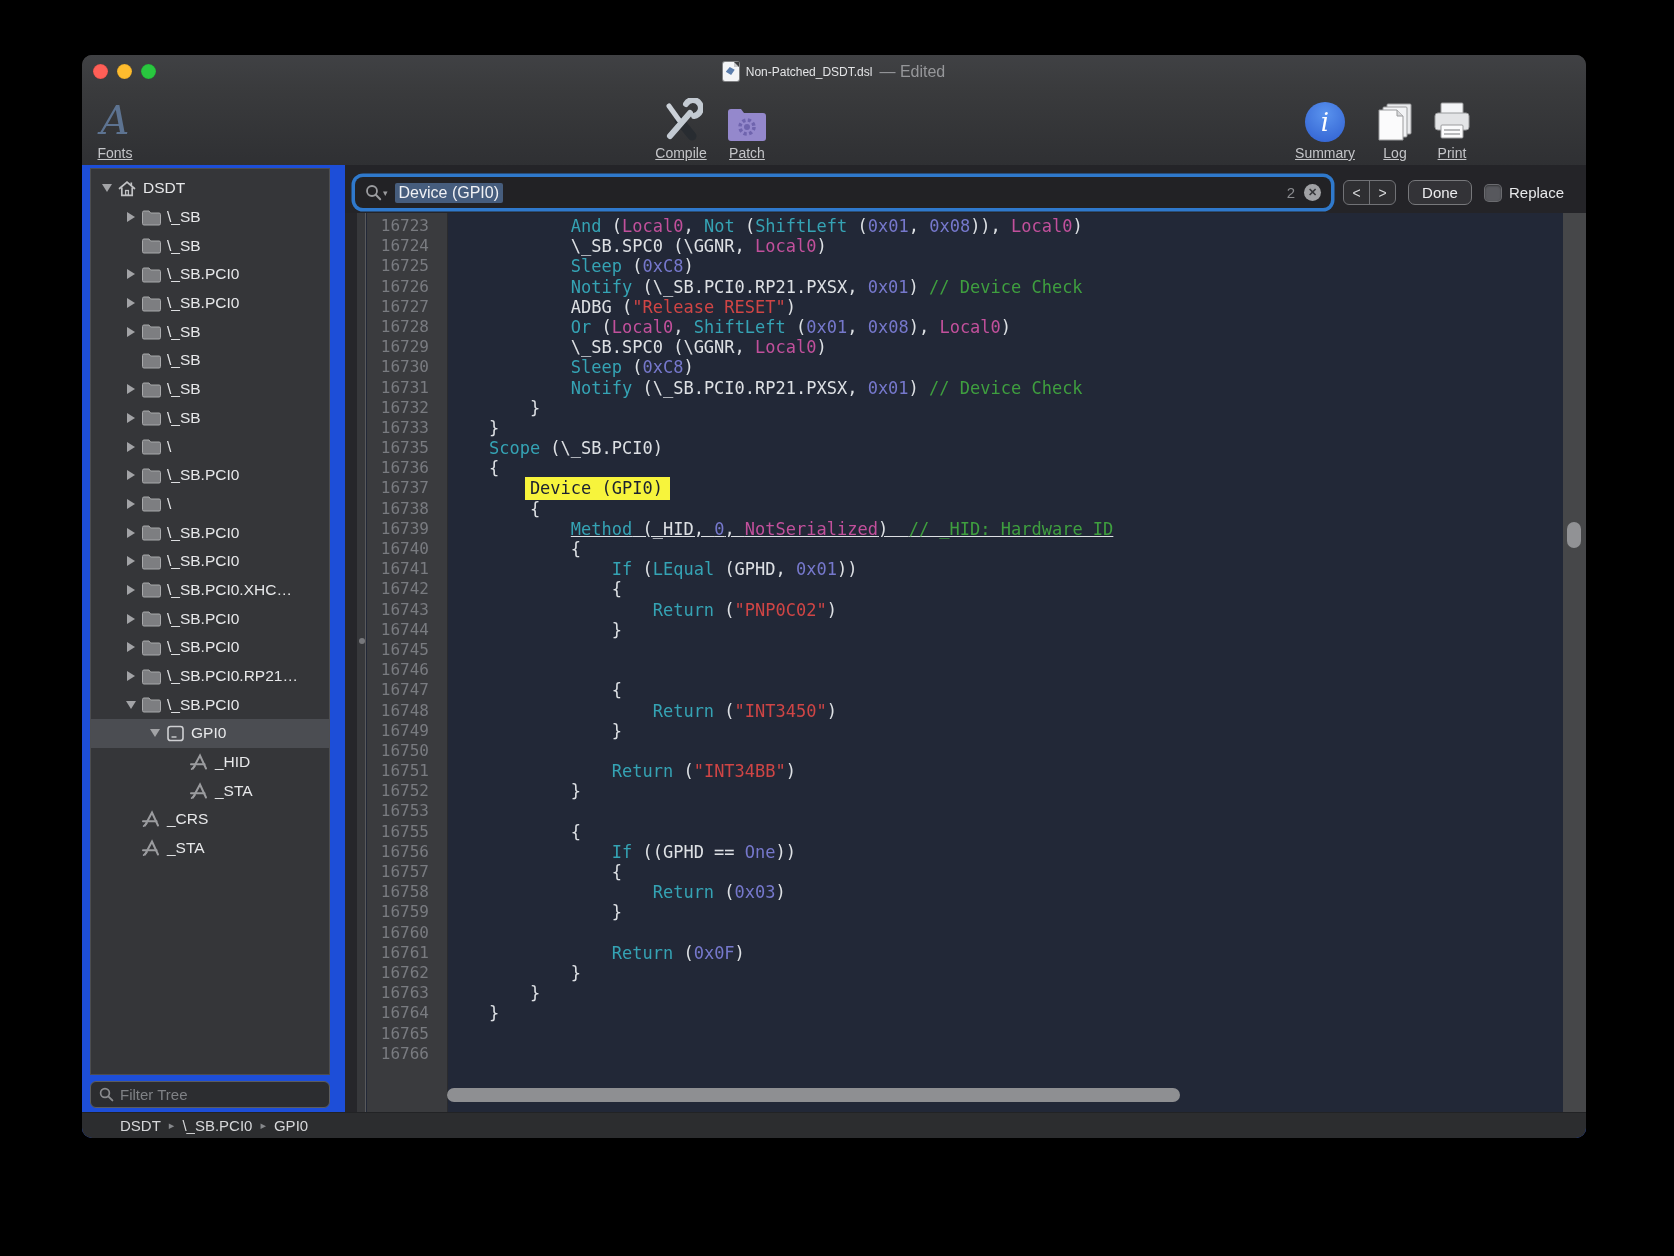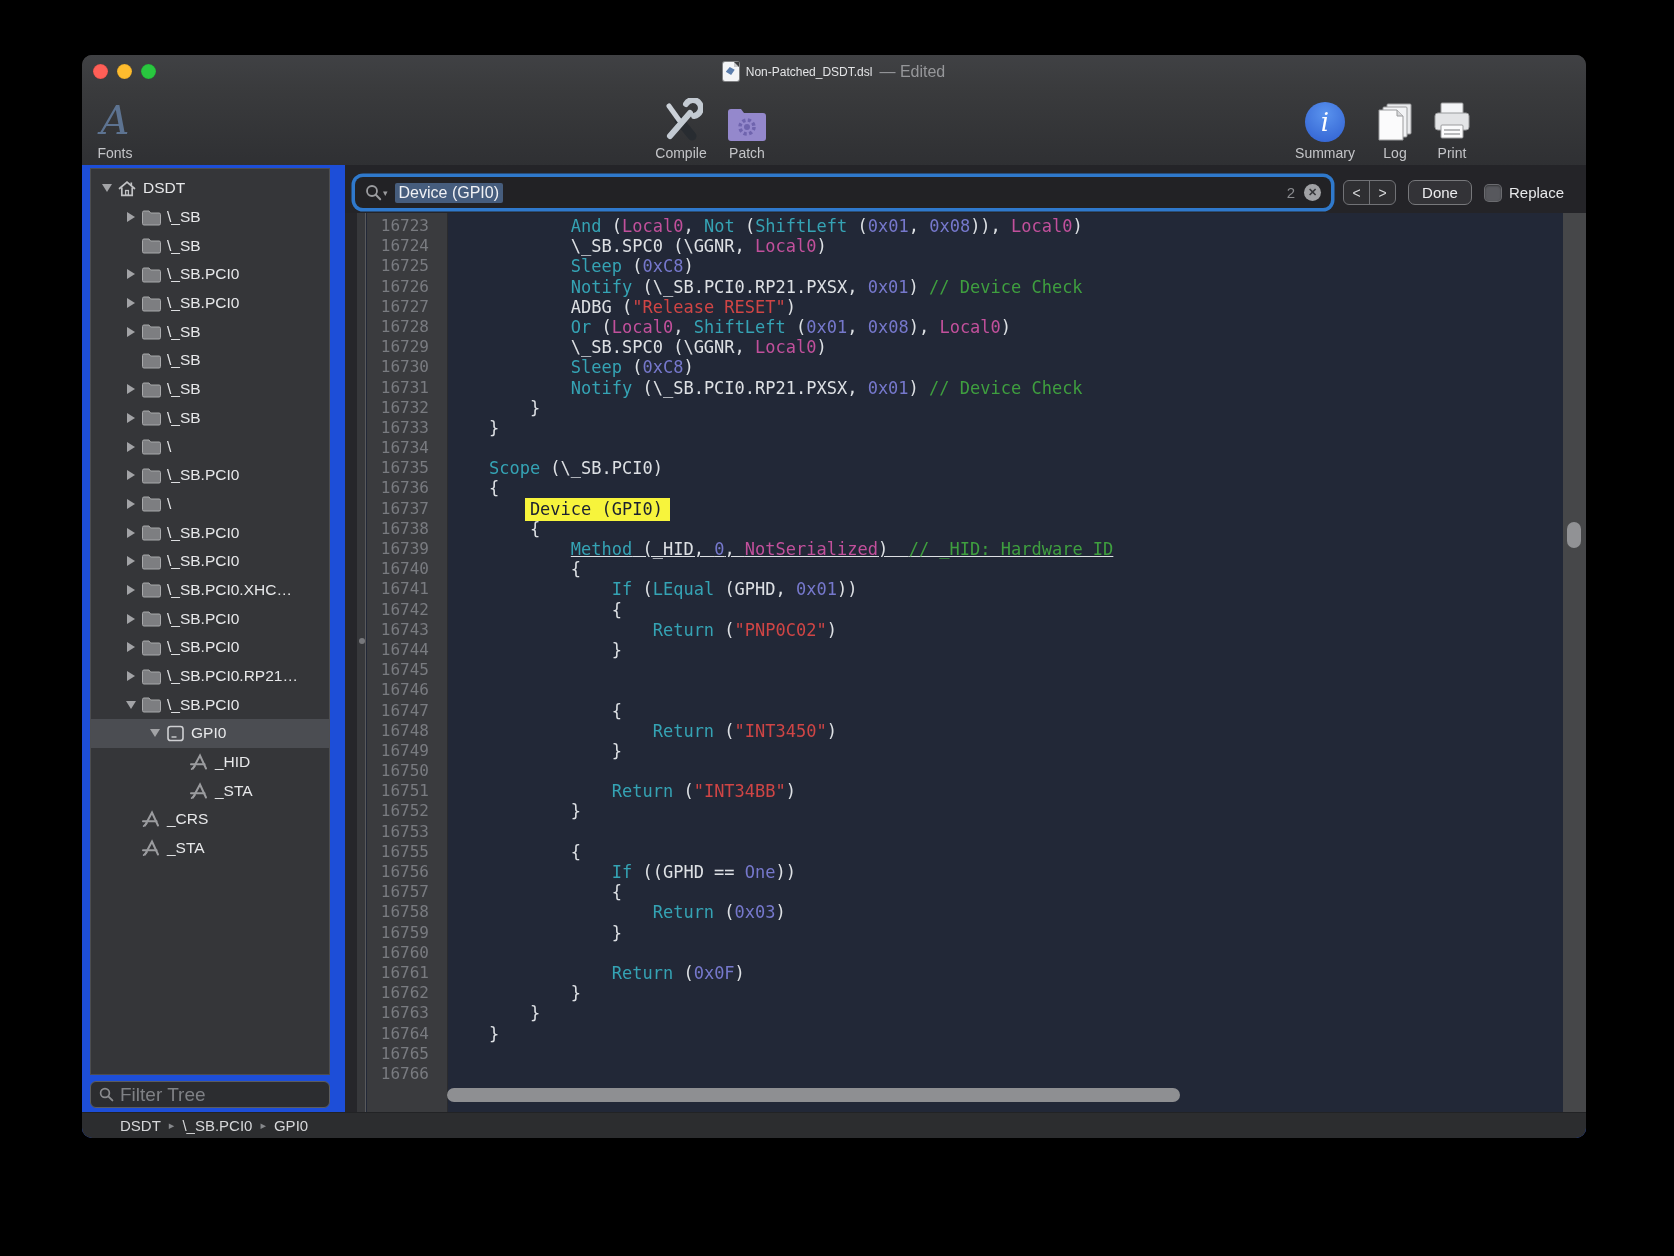--- a/index.html
+++ b/index.html
@@ -19,21 +19,21 @@
   .titlewrap { display:flex; align-items:center; gap:7px; }
   .docicon { width:16px; height:19px; background:#f4f5f7; border-radius:2px; position:relative; box-shadow:0 0 0 1px #7f8082; }
   .docicon:after { content:""; position:absolute; right:0; top:0; border-style:solid; border-width:0 5px 5px 0; border-color:#3a3b3d #3a3b3d #c9cacc #c9cacc; }
   .docicon .mark { position:absolute; left:3px; top:5px; width:9px; height:8px; background:#5d7fae; clip-path:polygon(0 60%,45% 0,100% 35%,60% 100%); }
   .titletext { font-size:12px; color:#e3e4e6; }
   .titleedit { font-size:16px; color:#96979a; }
 
   .toolbar { position:absolute; left:0; top:33px; width:100%; height:77px;
              background:linear-gradient(#3a3b3d,#2f3033); }
   .tbitem { position:absolute; display:flex; flex-direction:column; align-items:center; gap:3px; }
-  .tbitem .lbl { font-size:14px; color:#c4c5c8; }
+  .tbitem .lbl { font-size:14px; color:#c4c5c8;text-decoration:underline; }
   .tbicon { height:46px; display:flex; align-items:flex-end; justify-content:center; }
   .fontsA { font-family:"DejaVu Serif", serif; font-style:italic; font-size:40px; line-height:44px; color:#5d7391; }
   .sumcircle { width:40px; height:40px; border-radius:50%; background:radial-gradient(circle at 50% 30%,#5a93ee,#2f5fd0);
                display:flex; align-items:center; justify-content:center;
                font-family:"DejaVu Serif",serif; font-style:italic; font-size:26px; color:#fff; }
 
   
   .content { position:absolute; left:0; top:110px; width:100%; height:973px; background:#1d4ed8; }
 
   
@@ -43,21 +43,21 @@
   .trow.sel { background:#4b4d52; }
   .tri { width:16px; display:inline-flex; justify-content:center; flex:0 0 16px; }
   .tri.closed:before { content:""; border-left:8px solid #a2a3a6; border-top:5px solid transparent; border-bottom:5px solid transparent; }
   .tri.open:before { content:""; border-top:8px solid #a2a3a6; border-left:5px solid transparent; border-right:5px solid transparent; }
   .ticon { width:24px; flex:0 0 24px; display:inline-flex; justify-content:center; align-items:center; }
   .tlabel { margin-left:4px; }
 
   
   .filter { position:absolute; left:8px; top:916px; width:240px; height:27px; border:1px solid #5b5c5f;
             border-radius:6px; background:#2c2d30; display:flex; align-items:center; padding:0 8px; gap:6px; }
-  .filter .ph { font-size:19px; color:#7f8185; }
+  .filter .ph { font-size:15px; color:#7f8185; }
 
   
   .statusbar { position:absolute; left:0; top:947px; width:100%; height:26px; background:#2c2d2f;
                border-top:1px solid #222325; display:flex; align-items:center; padding-left:38px; }
   .bc { font-size:15px; color:#d6d7d9; }
   .bcsep { font-size:11px; color:#87898c; margin:0 8px; }
 
   
   .editor { position:absolute; left:263px; top:0; width:1241px; height:947px; background:#26262a; }
 
@@ -474,21 +474,20 @@
             <div class="line"><span class="ln">16724</span><span class="lc" style="padding-left: calc(12ch + 10px);"><span class="tk-p">\_SB.SPC0 (\GGNR, </span><span class="tk-v">Local0</span><span class="tk-p">)</span></span></div>
             <div class="line"><span class="ln">16725</span><span class="lc" style="padding-left: calc(12ch + 10px);"><span class="tk-k">Sleep</span><span class="tk-p"> (</span><span class="tk-n">0xC8</span><span class="tk-p">)</span></span></div>
             <div class="line"><span class="ln">16726</span><span class="lc" style="padding-left: calc(12ch + 10px);"><span class="tk-k">Notify</span><span class="tk-p"> (\_SB.PCI0.RP21.PXSX, </span><span class="tk-n">0x01</span><span class="tk-p">) </span><span class="tk-c">// Device Check</span></span></div>
             <div class="line"><span class="ln">16727</span><span class="lc" style="padding-left: calc(12ch + 10px);"><span class="tk-p">ADBG (</span><span class="tk-s">"Release RESET"</span><span class="tk-p">)</span></span></div>
             <div class="line"><span class="ln">16728</span><span class="lc" style="padding-left: calc(12ch + 10px);"><span class="tk-k">Or</span><span class="tk-p"> (</span><span class="tk-v">Local0</span><span class="tk-p">, </span><span class="tk-k">ShiftLeft</span><span class="tk-p"> (</span><span class="tk-n">0x01</span><span class="tk-p">, </span><span class="tk-n">0x08</span><span class="tk-p">), </span><span class="tk-v">Local0</span><span class="tk-p">)</span></span></div>
             <div class="line"><span class="ln">16729</span><span class="lc" style="padding-left: calc(12ch + 10px);"><span class="tk-p">\_SB.SPC0 (\GGNR, </span><span class="tk-v">Local0</span><span class="tk-p">)</span></span></div>
             <div class="line"><span class="ln">16730</span><span class="lc" style="padding-left: calc(12ch + 10px);"><span class="tk-k">Sleep</span><span class="tk-p"> (</span><span class="tk-n">0xC8</span><span class="tk-p">)</span></span></div>
             <div class="line"><span class="ln">16731</span><span class="lc" style="padding-left: calc(12ch + 10px);"><span class="tk-k">Notify</span><span class="tk-p"> (\_SB.PCI0.RP21.PXSX, </span><span class="tk-n">0x01</span><span class="tk-p">) </span><span class="tk-c">// Device Check</span></span></div>
             <div class="line"><span class="ln">16732</span><span class="lc" style="padding-left: calc(8ch + 10px);"><span class="tk-p">}</span></span></div>
             <div class="line"><span class="ln">16733</span><span class="lc" style="padding-left: calc(4ch + 10px);"><span class="tk-p">}</span></span></div>
-            <div class="line"><span class="ln">16734</span><span class="lc" style="padding-left: calc(0ch + 10px);"></span></div>
             <div class="line"><span class="ln">16735</span><span class="lc" style="padding-left: calc(4ch + 10px);"><span class="tk-k">Scope</span><span class="tk-p"> (\_SB.PCI0)</span></span></div>
             <div class="line"><span class="ln">16736</span><span class="lc" style="padding-left: calc(4ch + 10px);"><span class="tk-p">{</span></span></div>
             <div class="line"><span class="ln">16737</span><span class="lc" style="padding-left: calc(8ch + 10px);"><span class="tk-hl">Device (GPI0)</span></span></div>
             <div class="line"><span class="ln">16738</span><span class="lc" style="padding-left: calc(8ch + 10px);"><span class="tk-p">{</span></span></div>
             <div class="line"><span class="ln">16739</span><span class="lc" style="padding-left: calc(12ch + 10px); text-decoration: underline;"><span class="tk-k">Method</span><span class="tk-p"> (_HID, </span><span class="tk-n">0</span><span class="tk-p">, </span><span class="tk-v">NotSerialized</span><span class="tk-p">)  </span><span class="tk-c">// _HID: Hardware ID</span></span></div>
             <div class="line"><span class="ln">16740</span><span class="lc" style="padding-left: calc(12ch + 10px);"><span class="tk-p">{</span></span></div>
             <div class="line"><span class="ln">16741</span><span class="lc" style="padding-left: calc(16ch + 10px);"><span class="tk-k">If</span><span class="tk-p"> (</span><span class="tk-k">LEqual</span><span class="tk-p"> (GPHD, </span><span class="tk-n">0x01</span><span class="tk-p">))</span></span></div>
             <div class="line"><span class="ln">16742</span><span class="lc" style="padding-left: calc(16ch + 10px);"><span class="tk-p">{</span></span></div>
             <div class="line"><span class="ln">16743</span><span class="lc" style="padding-left: calc(20ch + 10px);"><span class="tk-k">Return</span><span class="tk-p"> (</span><span class="tk-s">"PNP0C02"</span><span class="tk-p">)</span></span></div>
             <div class="line"><span class="ln">16744</span><span class="lc" style="padding-left: calc(16ch + 10px);"><span class="tk-p">}</span></span></div>

